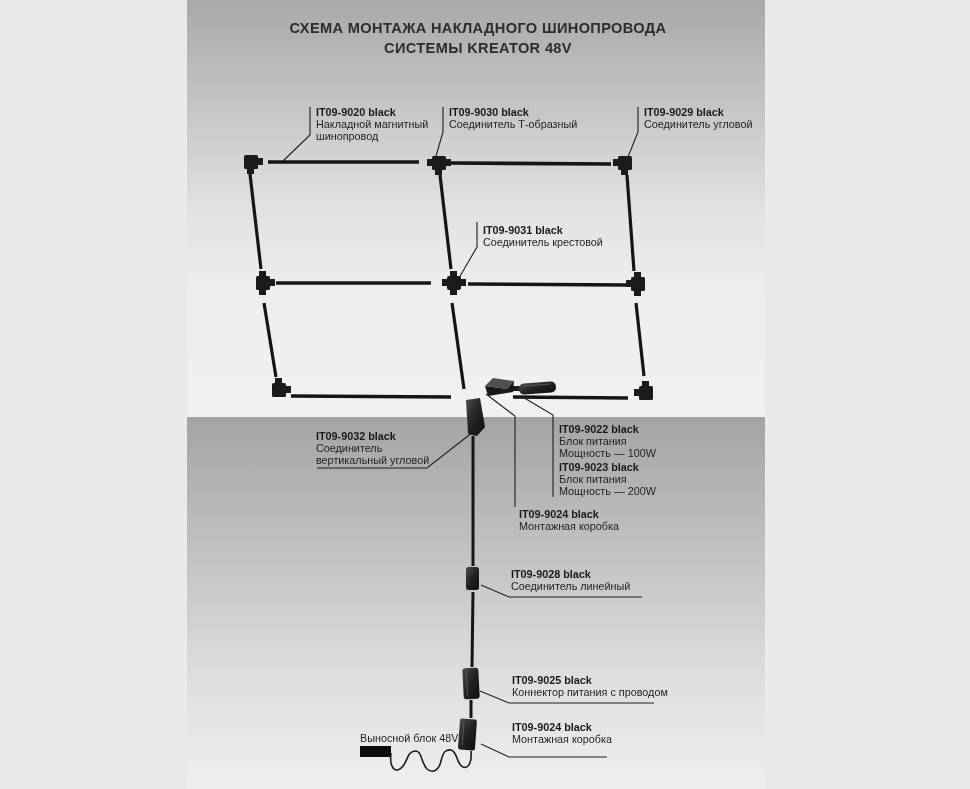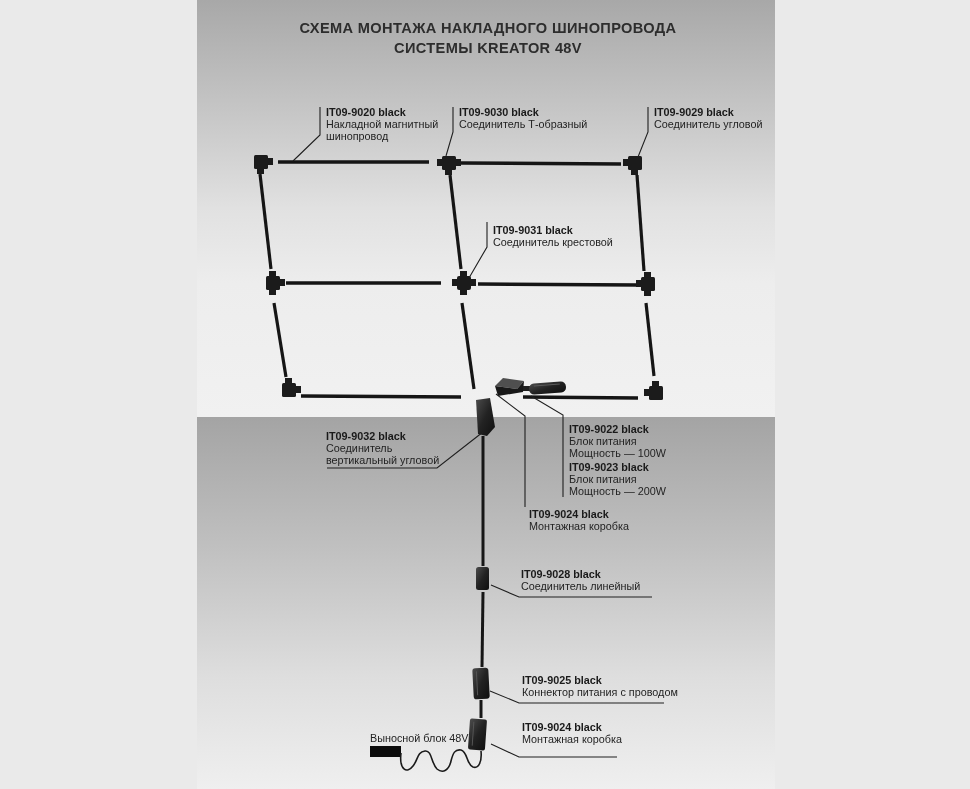--- a/index.html
+++ b/index.html
@@ -1,19 +1,19 @@
 <!DOCTYPE html>
 <html><head>
 <meta charset="utf-8">
 <style>
   html,body{margin:0;padding:0;}
   body{background:#eaeaea;}
   .stage{position:relative;width:970px;height:789px;overflow:hidden;
          background:#eaeaea;font-family:"Liberation Sans",sans-serif;}
-  .photo{position:absolute;left:197px;top:0;width:578px;height:789px;text-align:center;}
+  .photo{position:absolute;left:187px;top:0;width:578px;height:789px;text-align:center;}
   svg text{fill:#1e1e1e;}
   .t-title{font-size:14.6px;font-weight:bold;fill:#2d2d2d;letter-spacing:.35px;}
   .t-code{font-size:10.8px;font-weight:bold;fill:#1a1a1a;}
   .t-desc{font-size:10.8px;fill:#232323;}
   .track{stroke:#151515;stroke-width:3.6;fill:none;}
   .trackv{stroke:#151515;stroke-width:3.2;fill:none;}
   .wallline{stroke:#161616;stroke-width:3;fill:none;}
   .leader{stroke:#1f1f1f;stroke-width:1.1;fill:none;}
   .conn{fill:#1b1b1b;}
 </style>

